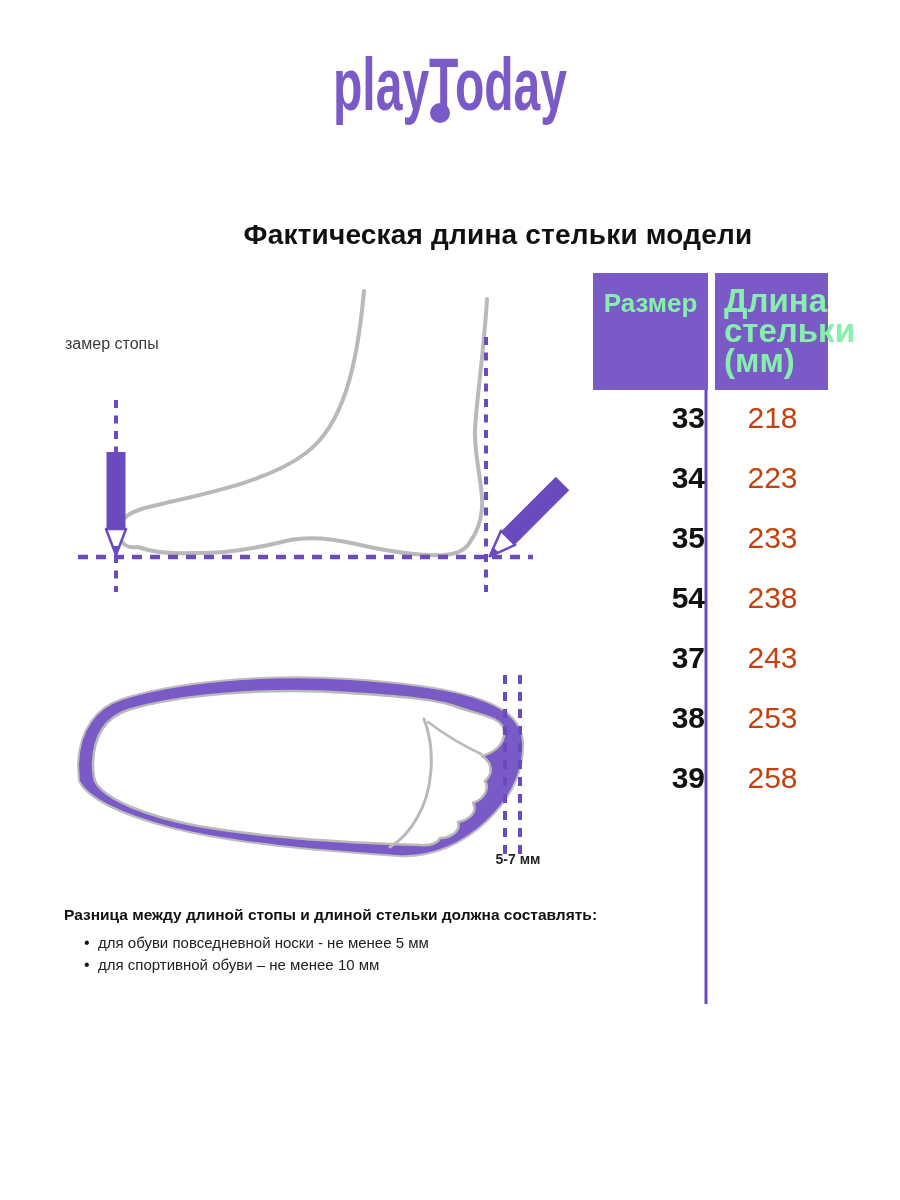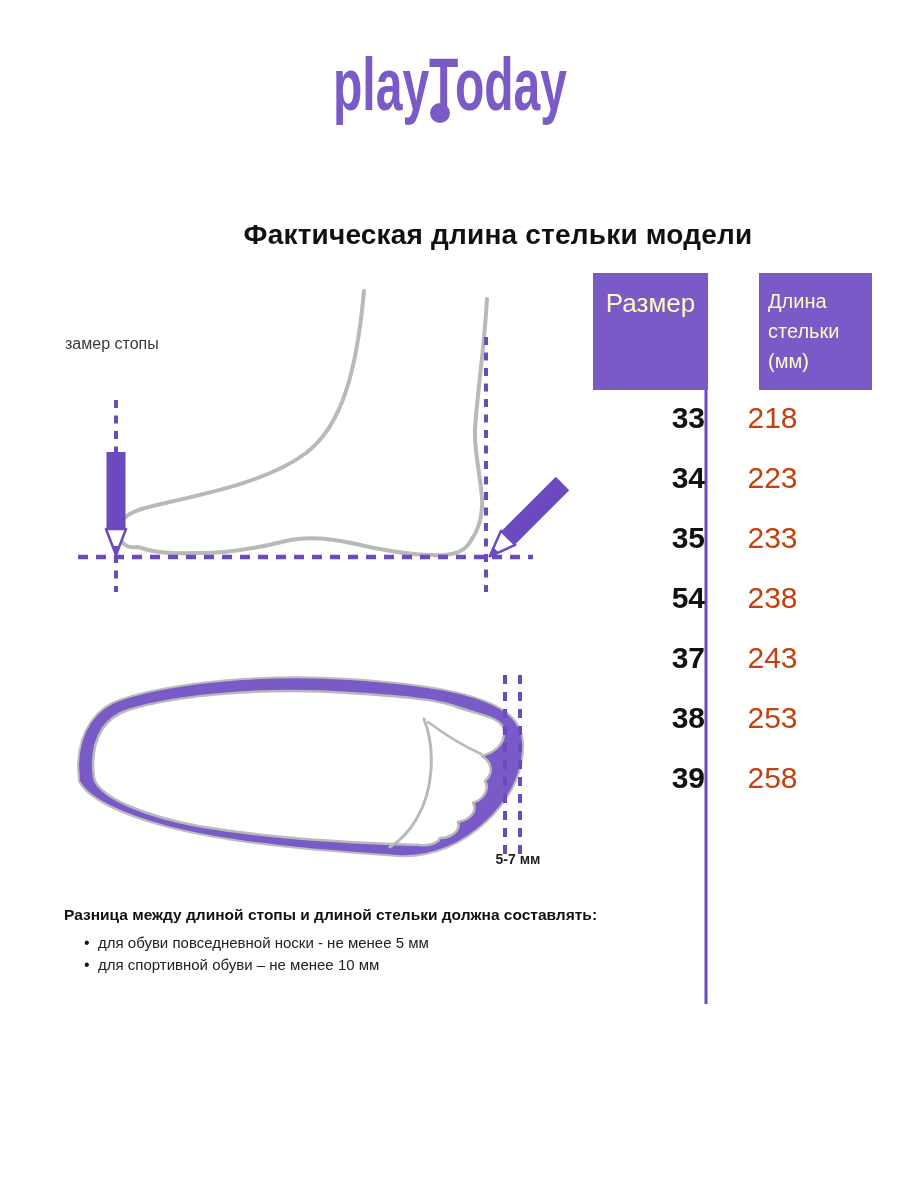--- a/index.html
+++ b/index.html
@@ -4,25 +4,25 @@
 <style>
   html,body{margin:0;padding:0;background:#fff;}
   .page{position:relative;width:900px;height:1200px;background:#ffffff;overflow:hidden;
         font-family:"Liberation Sans","DejaVu Sans",sans-serif;color:#1a1a1a;}
   .abs{position:absolute;}
   .logo-svg{left:328px;top:46px;width:244px;height:92px;}
   .page-title{left:0;top:219px;width:900px;text-align:center;
               font-size:28px;font-weight:bold;color:#111;letter-spacing:.2px;margin-left:48px;}
   .hint{left:65px;top:333px;font-size:16px;line-height:22px;color:#3a3a3a;}
   .diagram-layer{left:0;top:0;width:900px;height:1200px;pointer-events:none;}
-  .hdr{background:#7a5ac6;color:#fef9c3;font-weight:normal;box-sizing:border-box;}
+  .hdr{background:#7a5ac6;color:#86efac;font-weight:bold;box-sizing:border-box;}
   .hdr-size{left:593px;top:273px;width:115px;height:117px;font-size:26px;
             text-align:center;padding-top:15px;}
-  .hdr-len{left:715px;top:273px;width:113px;height:117px;font-size:20px;
-           line-height:30px;padding:13px 0 0 9px;margin-left:44px;}
+  .hdr-len{left:715px;top:273px;width:113px;height:117px;font-size:33px;
+           line-height:30px;padding:13px 0 0 9px;}
   .hdr-len span{display:block;}
   .rows{left:593px;top:388px;width:237px;}
   .row{height:60px;display:flex;align-items:center;}
   .cell-size{width:112px;text-align:right;padding-right:0;box-sizing:border-box;
              font-weight:bold;font-size:30px;color:#111;}
   .cell-len{width:115px;margin-left:10px;text-align:center;font-size:30px;
             font-weight:400;color:#c2410c;}
   .gap-label{left:478px;top:851px;width:80px;text-align:center;font-size:14px;color:#222;font-weight:bold;}
   .note{left:64px;top:906px;width:560px;}
   .note-title{font-size:15.5px;font-weight:bold;color:#111;}

